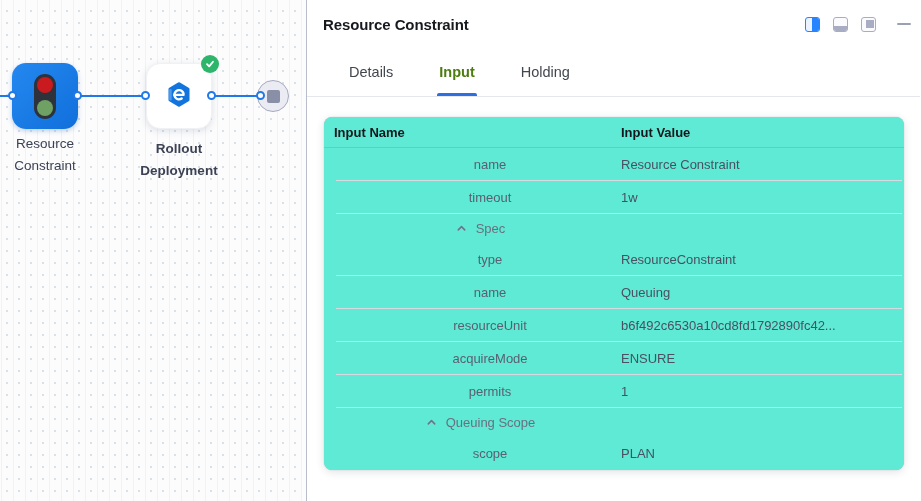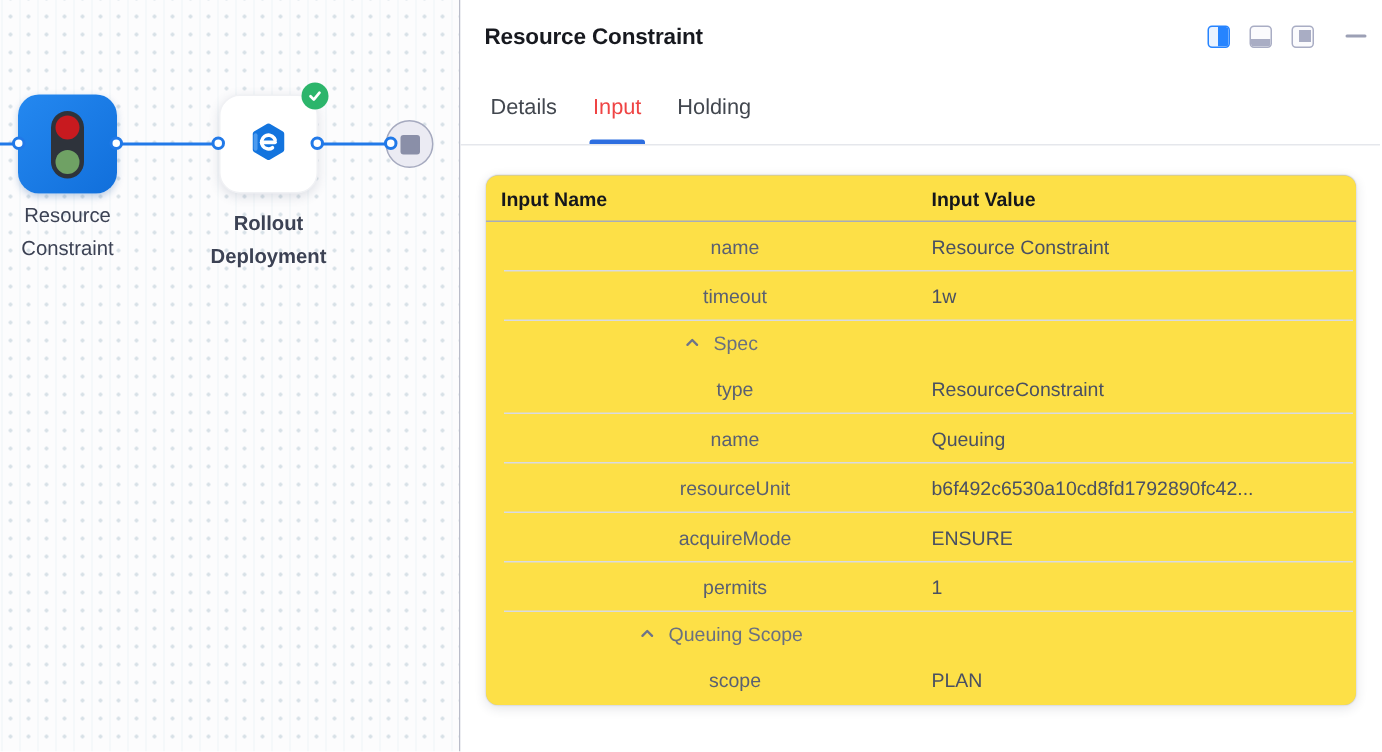--- a/index.html
+++ b/index.html
@@ -45,27 +45,27 @@
   .ctl { width:15px; height:15px; border-radius:3px; position:relative; cursor:pointer; }
   .ctl-dock-right { border:1.5px solid #2684FF; background:#EAF3FF; overflow:hidden; }
   .ctl-dock-right .fill { position:absolute; top:0; right:0; bottom:0; width:55%; background:#2684FF; }
   .ctl-gray { border:1.5px solid #A9ADC4; background:#FBFBFD; overflow:hidden; }
   .ctl-dock-bottom .fill { position:absolute; left:0; right:0; bottom:0; height:38%; background:#A9ADC4; }
   .ctl-float .fill { position:absolute; left:34%; top:16%; right:9%; bottom:16%; background:#A9ADC4; }
   .ctl-minimize { width:15px; height:15px; border:none; margin-left:8px; display:flex; align-items:center; }
   .ctl-minimize .bar { width:14px; height:2px; background:#9CA0B5; border-radius:1px; }
 
   .tabs { height:49px; display:flex; align-items:center; gap:24px; padding:0 20px; border-bottom:1px solid #E5E7EC; }
-  .tab { position:relative; height:100%; display:flex; align-items:center; font-size:14.5px; color:#42474F; cursor:pointer; }
-  .tab.active { font-weight:400; color:#ef4444; }
+  .tab { position:relative; height:100%; display:flex; align-items:center; font-size:14.5px; color:#42474F; cursor:pointer;margin-left:22px; }
+  .tab.active { font-weight:700; color:#4d7c0f; }
   .tab.active::after { content:""; position:absolute; left:-2px; right:-2px; bottom:0; height:3px; background:#2D6EE0; border-radius:2px 2px 0 0; }
 
   .panel-body { flex:1; padding:20px 16px 0 17px; }
   .card {
-    width:580px; background:#fde047; border-radius:8px;
+    width:580px; background:#5eead4; border-radius:8px;
     box-shadow:0 0 1px rgba(40,50,70,.35), 0 2px 8px rgba(40,50,70,.14);
     overflow:hidden;
   }
   .thead { display:grid; grid-template-columns:287px 1fr; align-items:center; height:31px; padding-left:10px; border-bottom:1px solid #A8ACBA; }
   .thead .th { font-size:13px; font-weight:700; color:#15171C; }
   .trow { display:grid; grid-template-columns:287px 1fr; align-items:center; height:33px; padding-left:10px; position:relative; }
   .trow.row-field::after { content:""; position:absolute; left:12px; right:2px; bottom:0; height:1px; background:#D8DAE2; }
   .trow:last-child::after { display:none; }
   .trow.row-group { height:29px; }
   .cell-name { font-size:13px; color:#5A6072; padding-left:25px; display:flex; align-items:center;justify-content:center; }

